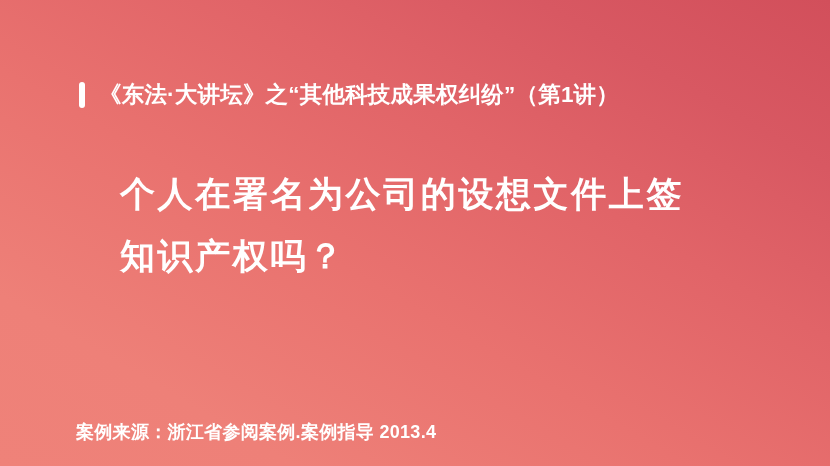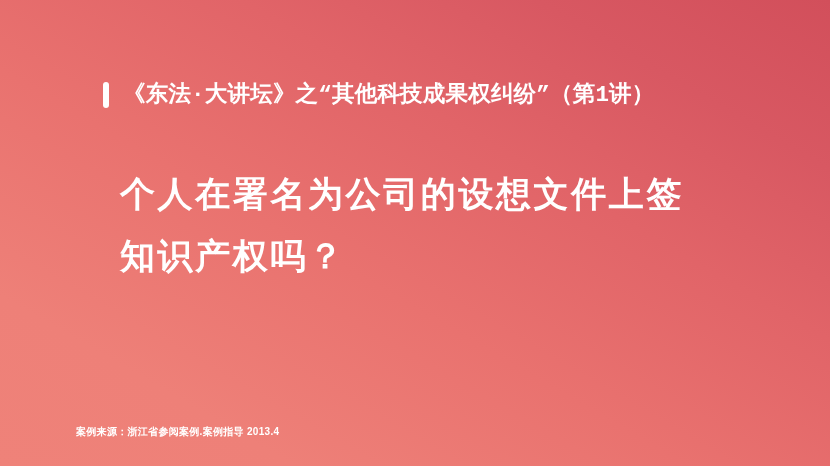--- a/index.html
+++ b/index.html
@@ -20,26 +20,25 @@
     height: 466px;
     box-sizing: border-box;
     
     background: linear-gradient(30deg, #ef8279 0%, #ee8078 18%, #e9726f 42%, #e16468 64%, #d85862 82%, #d24f5b 100%);
     overflow: hidden;
   }
 
   
   #kicker {
     position: absolute;
-    left: 103px;
+    left: 79px;
     top: 79px;
     display: flex;
     align-items: center;
     height: 32px;
-    font-family: Liberation Mono, monospace;
   }
 
   #kicker-bar {
     width: 6px;
     height: 26px;
     background: #ffffff;
     border-radius: 3px;
     flex: 0 0 auto;
   }
 
@@ -71,21 +70,21 @@
     white-space: nowrap;
     margin-left: 6px;
   }
 
   
   #source {
     position: absolute;
     left: 76px;
     top: 421px;
     color: #ffffff;
-    font-size: 10px;
+    font-size: 18px;
     font-weight: 700;
     line-height: 22px;
     letter-spacing: 0.3px;
     white-space: nowrap;
   }
 </style>
 </head>
 <body>
 
 <div id="slide">

